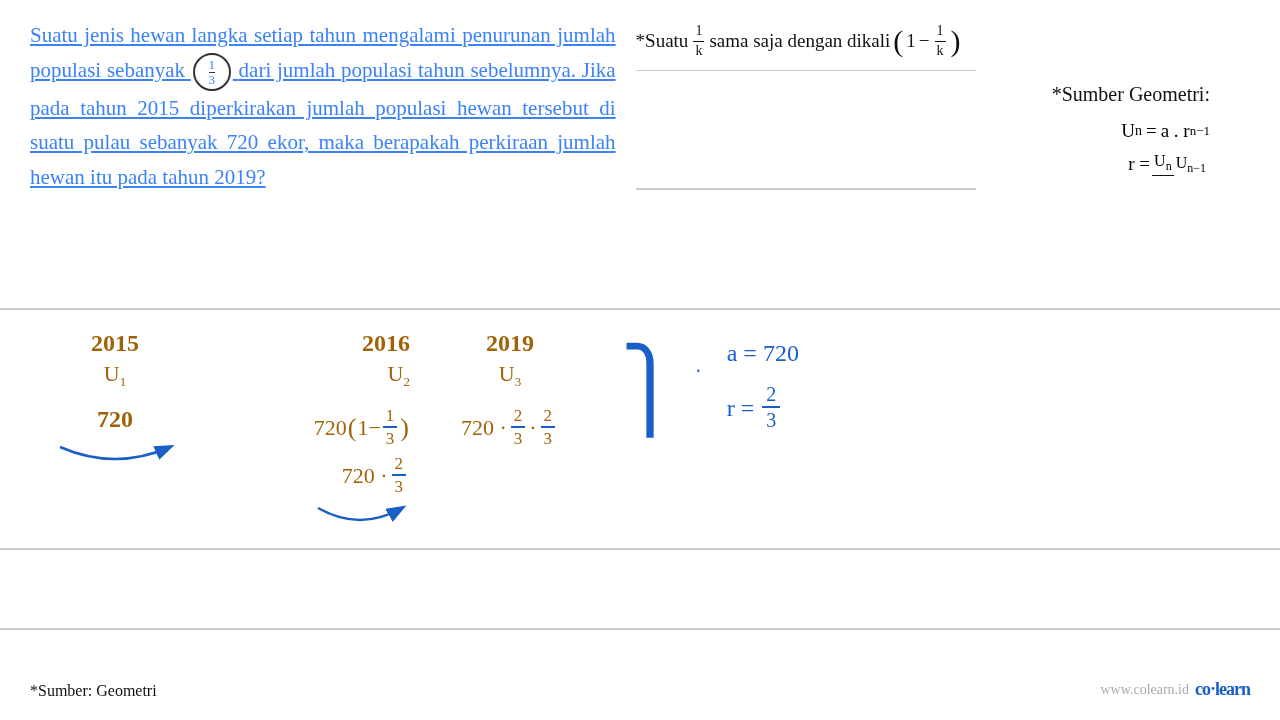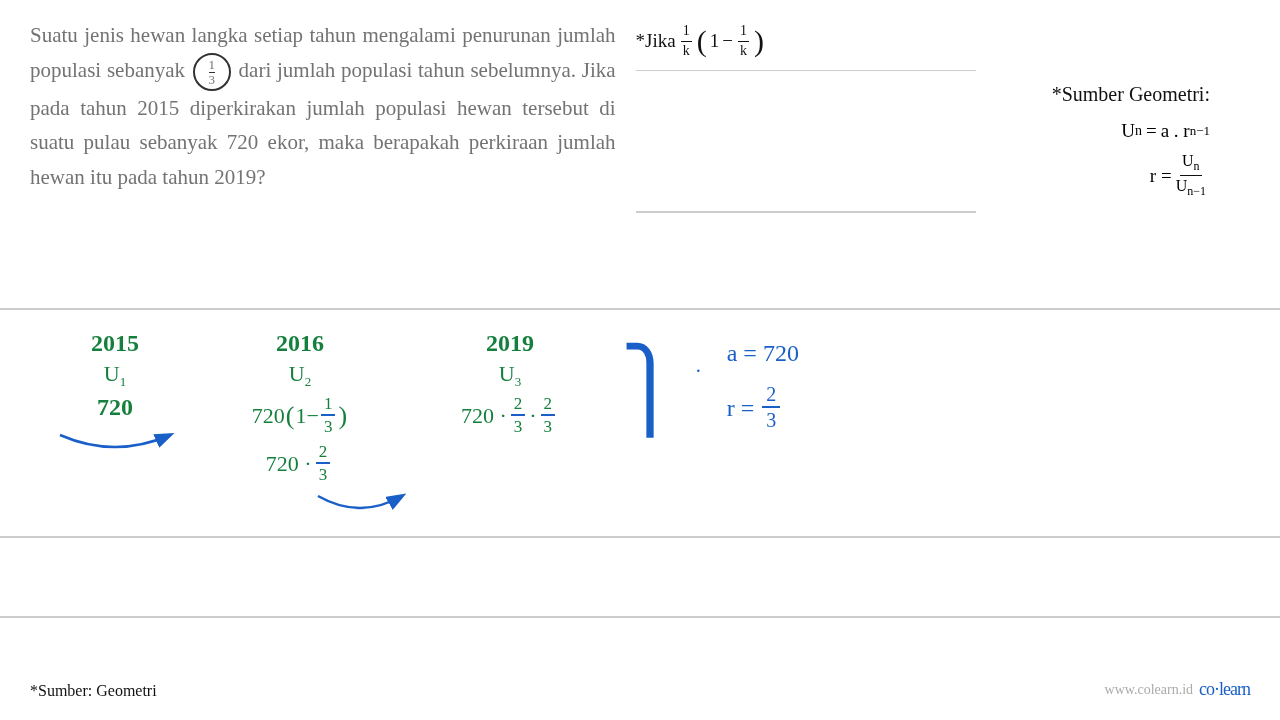--- a/index.html
+++ b/index.html
@@ -25,22 +25,23 @@
       width: 100%;
       padding: 18px 30px 10px 30px;
       min-height: 310px;
       border-bottom: 2px solid #ccc;
     }
 
     .left-text {
       width: 48%;
       font-size: 21px;
       line-height: 1.65;
-      color: #737373;
+      color: #3b82f6;
       text-align: justify;
+      text-decoration: underline;
     }
 
     .fraction-circle {
       display: inline-flex;
       align-items: center;
       justify-content: center;
       width: 38px;
       height: 38px;
       border: 2px solid #333;
       border-radius: 50%;
@@ -71,21 +72,20 @@
 
     .barisan-title {
       font-size: 20px;
       color: #111;
       text-align: center;
       margin-bottom: 8px;
     }
 
     .math-frac {
       display: inline-flex;
-      flex-direction: column;
       align-items: center;
       margin: 0 2px;
       vertical-align: middle;
     }
 
     .math-frac .num {
       border-bottom: 1.5px solid #111;
       padding: 0 2px 1px 2px;
       font-size: 16px;
       text-align: center;
@@ -111,35 +111,35 @@
       padding: 10px 40px;
       gap: 0;
     }
 
     
     .year-col {
       display: flex;
       flex-direction: column;
       align-items: center;
       min-width: 160px;
-      color: #15803d;
+      color: #a16207;
       font-family: 'Comic Sans MS', 'Segoe Print', cursive;
       font-size: 22px;
       position: relative;
     }
 
     .year-label {
       font-size: 24px;
       font-weight: bold;
       margin-bottom: 4px;
     }
 
     .u-label {
       font-size: 22px;
-      margin-bottom: 4px;
+      margin-bottom: 16px;
     }
 
     .u-sub {
       font-size: 13px;
       vertical-align: sub;
     }
 
     .val-label {
       font-size: 24px;
       font-weight: bold;
@@ -227,21 +227,21 @@
     }
 
     .brand-text {
       font-size: 14px;
       color: #aaa;
       margin-left: 8px;
     }
 
     .brand-logo {
       font-size: 18px;
-      font-weight: normal;
+      font-weight: bold;
       color: #1a5fc8;
       letter-spacing: -1px;
       text-align: center;
     }
 
     
     .sep-line {
       width: 340px;
       height: 1.5px;
       background: #ccc;
@@ -323,25 +323,26 @@
           <span class="num">1</span>
           <span class="den">3</span>
         </span>
       </span>
       <span>dari jumlah populasi tahun sebelumnya. Jika pada tahun 2015 diperkirakan jumlah populasi hewan tersebut di suatu pulau sebanyak 720 ekor, maka berapakah perkiraan jumlah hewan itu pada tahun 2019?</span>
     </div>
 
     <div class="right-notes">
 
       <div class="note-turun">
-        <span>*Jika</span>
+        <span>*Suatu</span>
         <span class="inline-frac">
           <span class="num">1</span>
           <span class="den">k</span>
         </span>
+        <span>sama saja dengan dikali</span>
         <span class="big-paren">(</span>
         <span>1</span>
         <span>−</span>
         <span class="inline-frac">
           <span class="num">1</span>
           <span class="den">k</span>
         </span>
         <span class="big-paren">)</span>
       </div>
 
@@ -385,21 +386,21 @@
             <path d="M 10 8 Q 65 32 120 8" stroke="#1a5fc8" stroke-width="2.5" fill="none" marker-end="url(#arrowhead)"></path>
             <defs>
               <marker id="arrowhead" markerWidth="8" markerHeight="6" refX="6" refY="3" orient="auto">
                 <polygon points="0 0, 8 3, 0 6" fill="#1a5fc8"></polygon>
               </marker>
             </defs>
           </svg>
         </div>
       </div>
 
-      <div class="year-col" style="min-width:220px;">
+      <div class="year-col" style="min-width:220px;align-items:flex-end;">
         <div class="year-label">2016</div>
         <div class="u-label">U<span class="u-sub">2</span></div>
 
         <div style="display:flex; align-items:center; font-size:22px;">
           <span>720</span>
           <span style="font-size:26px; margin:0 1px;">(</span>
           <span>1−</span>
           <span class="result-frac" style="display:inline-flex; flex-direction:column; align-items:center; margin:0 2px;">
             <span class="num" style="border-bottom:2px solid #1a5fc8; font-size:17px; padding:0 3px;">1</span>
             <span class="den" style="font-size:17px; padding:1px 3px;">3</span>

